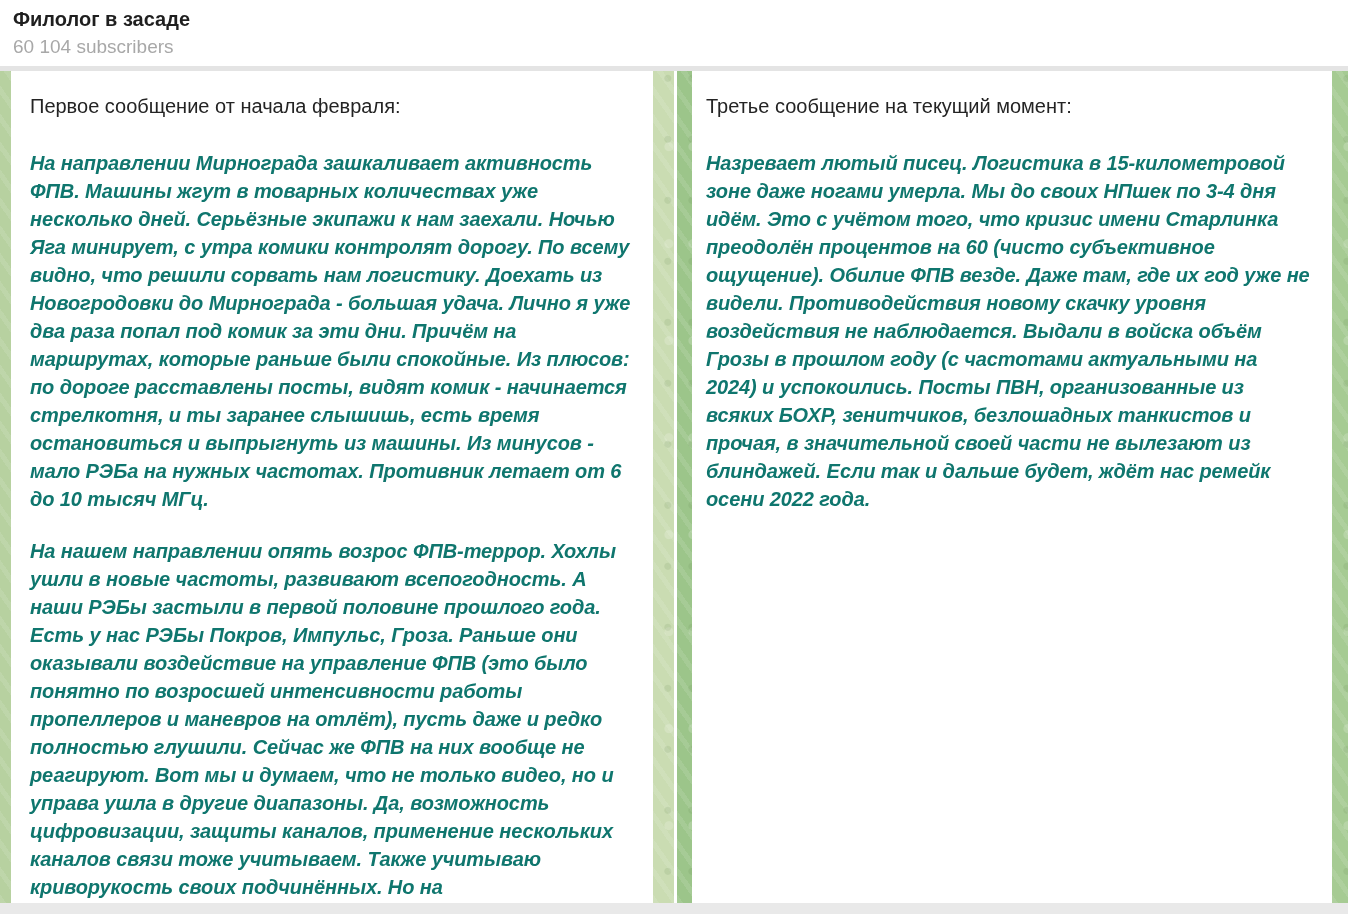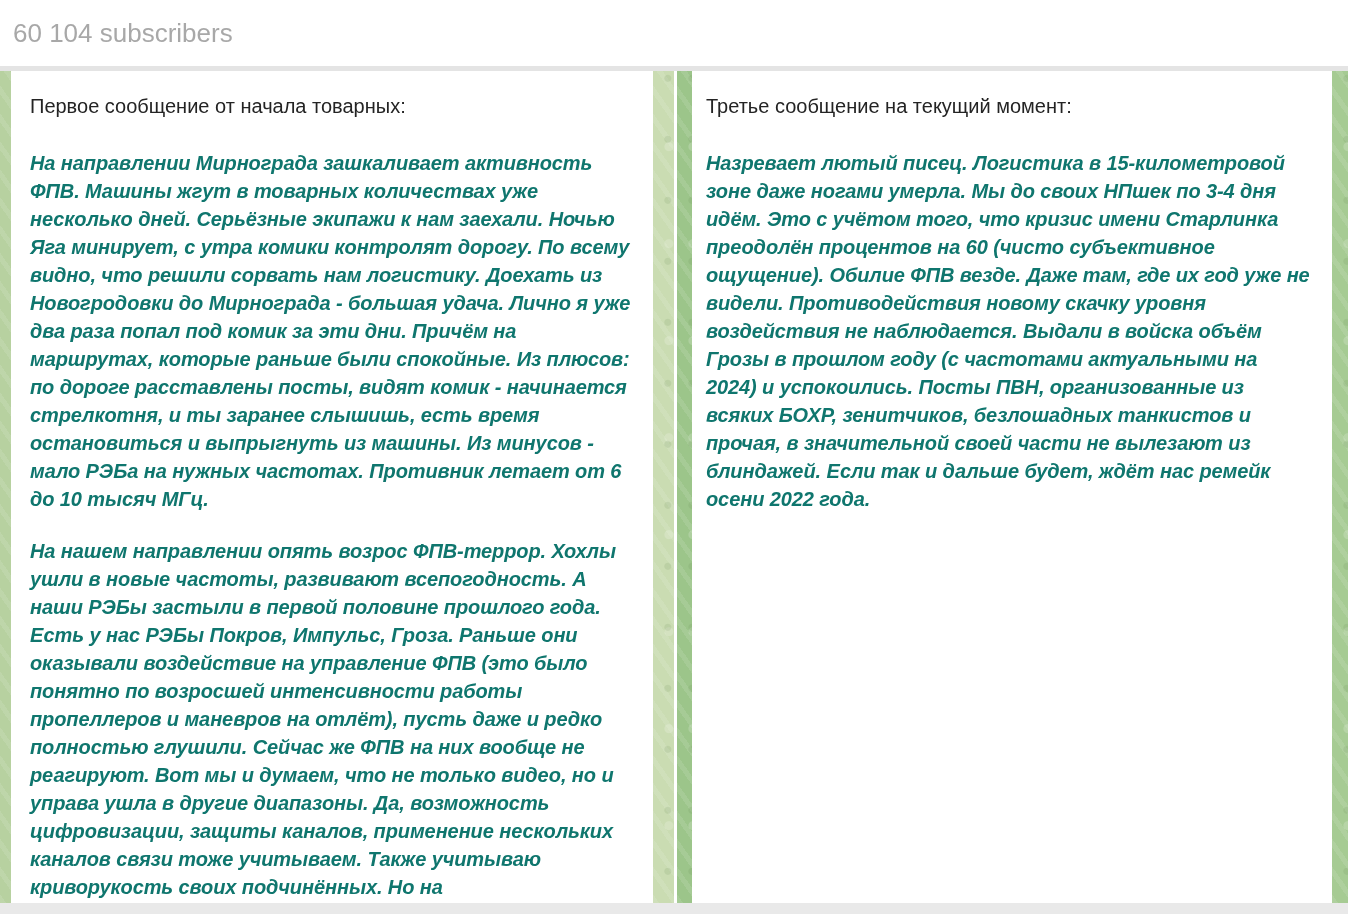--- a/index.html
+++ b/index.html
@@ -6,21 +6,21 @@
   html, body { width: 1348px; background: #ffffff; font-family: "Liberation Sans", sans-serif; }
   .page { width: 1348px; height: 914px; position: relative; background: #ffffff; overflow: hidden; }
 
   
   .channel-header { height: 66px; padding: 5px 0 0 13px; background: #ffffff; }
   .channel-title {
     font-size: 20px; font-weight: bold; color: #1f1f1f; line-height: 28px;
     cursor: pointer;
   }
   .channel-subscribers {
-    font-size: 26px; color: #a8a8a8; line-height: 26px; margin-top: 15px;
+    font-size: 19px; color: #a8a8a8; line-height: 26px; margin-top: 1px;
   }
   .header-divider { height: 5px; background: #e4e4e4; width: 100%; }
 
   
   .content { display: flex; height: 832px; width: 1348px; background: #ffffff; }
 
   .shot { display: flex; height: 100%; overflow: hidden; }
   .shot-left  { width: 674px; }
   .shot-right { width: 671px; }
   .shot-gap   { width: 3px; background: #ffffff; }
@@ -56,33 +56,34 @@
 
   
   .bottom-bar { height: 11px; width: 100%; background: #e9e9e9; }
 </style>
 </head>
 <body>
 
 <div class="page">
 
   <header class="channel-header">
+    <div class="channel-title">Филолог в засаде</div>
     <div class="channel-subscribers">60 104 subscribers</div>
   </header>
 
   <div class="header-divider"></div>
 
   <main class="content">
 
     <section class="shot shot-left">
       <div class="strip strip-a"></div>
       <div class="panel panel-left">
 
         <div class="msg-section">
-          <h2 class="msg-heading">Первое сообщение от начала товарных:</h2>
+          <h2 class="msg-heading">Первое сообщение от начала февраля:</h2>
           <p class="msg-body">На направлении Мирнограда зашкаливает активность ФПВ. Машины жгут в товарных количествах уже несколько дней. Серьёзные экипажи к нам заехали. Ночью Яга минирует, с утра комики контролят дорогу. По всему видно, что решили сорвать нам логистику. Доехать из Новогродовки до Мирнограда - большая удача. Лично я уже два раза попал под комик за эти дни. Причём на маршрутах, которые раньше были спокойные. Из плюсов: по дороге расставлены посты, видят комик - начинается стрелкотня, и ты заранее слышишь, есть время остановиться и выпрыгнуть из машины. Из минусов - мало РЭБа на нужных частотах. Противник летает от 6 до 10 тысяч МГц.</p>
         </div>
 
         <div class="msg-section">
           <p class="msg-body">На нашем направлении опять возрос ФПВ-террор. Хохлы ушли в новые частоты, развивают всепогодность. А наши РЭБы застыли в первой половине прошлого года. Есть у нас РЭБы Покров, Импульс, Гроза. Раньше они оказывали воздействие на управление ФПВ (это было понятно по возросшей интенсивности работы пропеллеров и маневров на отлёт), пусть даже и редко полностью глушили. Сейчас же ФПВ на них вообще не реагируют. Вот мы и думаем, что не только видео, но и управа ушла в другие диапазоны. Да, возможность цифровизации, защиты каналов, применение нескольких каналов связи тоже учитываем. Также учитываю криворукость своих подчинённых. Но на неэффективность РЭБ</p>
         </div>
 
       </div>
       <div class="strip strip-b"></div>
     </section>

